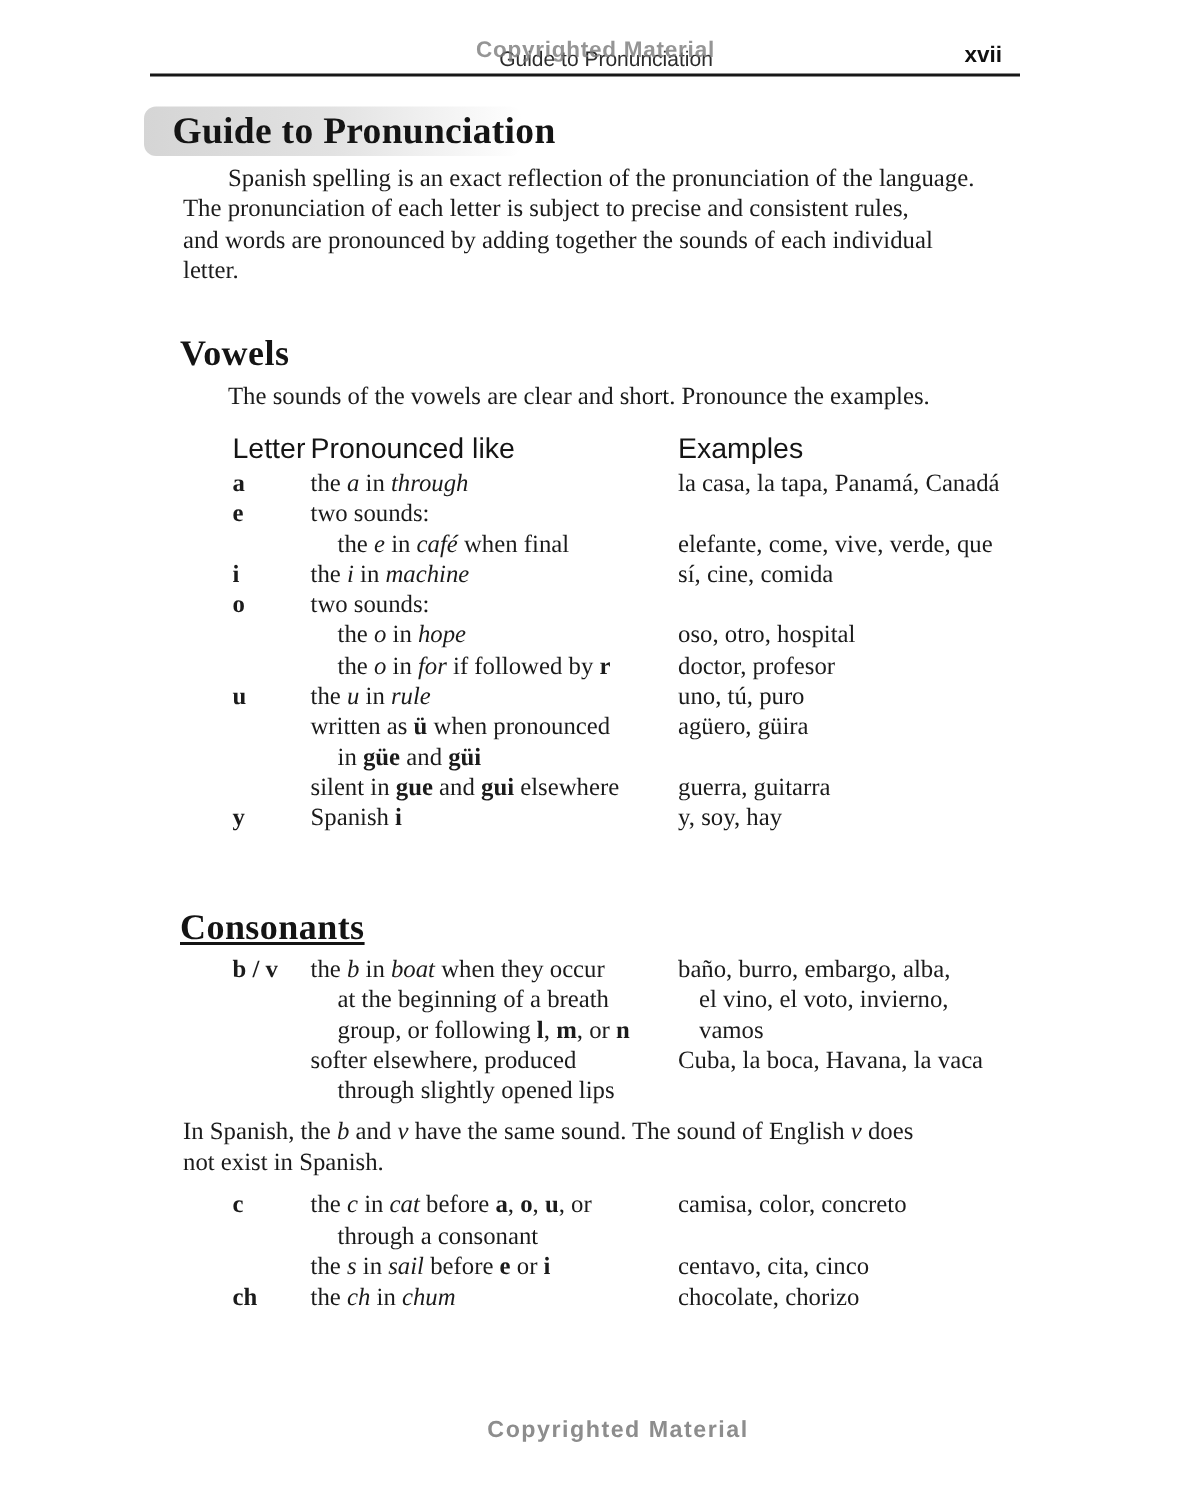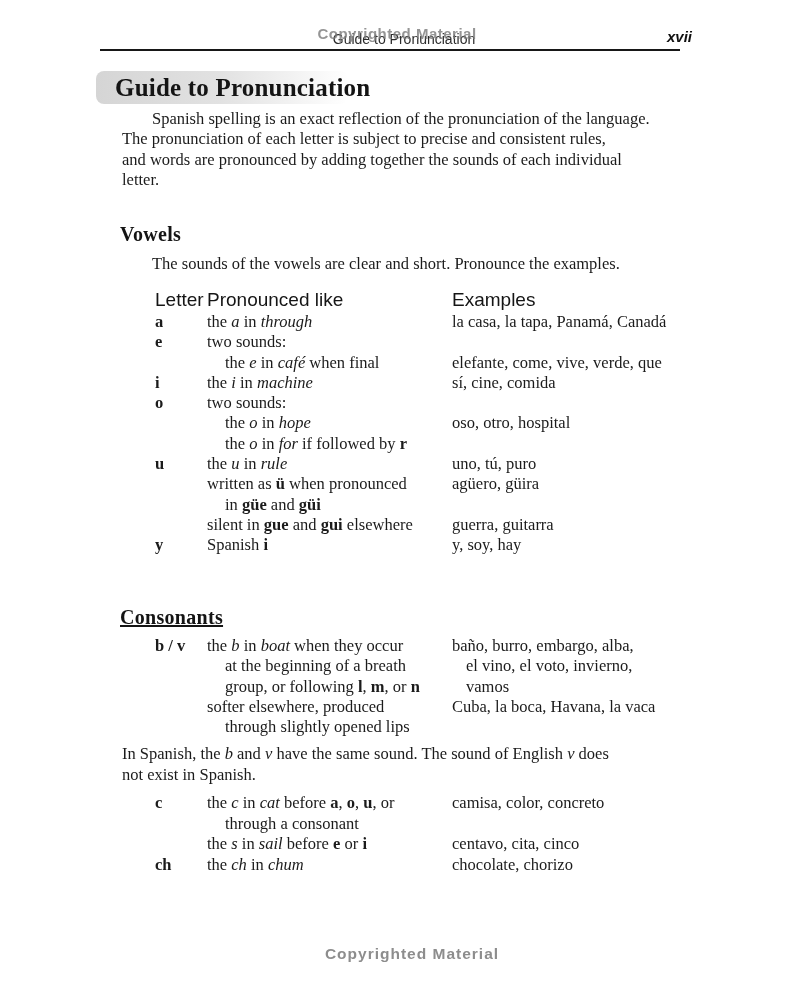--- a/index.html
+++ b/index.html
@@ -11,39 +11,39 @@
   .running-head{
     position:absolute;top:31px;left:0;right:16px;text-align:center;
     font-family:"Liberation Sans",sans-serif;font-size:14px;color:#2b2b2b;
   }
   .wm-top{
     position:absolute;top:25px;left:0;right:30px;text-align:center;
     font-family:"Liberation Sans",sans-serif;font-weight:bold;font-size:15px;
     letter-spacing:.5px;color:rgba(122,122,122,.8);
   }
   .page-num{
-    position:absolute;top:28px;right:120px;
-    font-family:"Liberation Sans",sans-serif;font-weight:bold;font-size:15px;color:#101010;font-style:italic;
+    position:absolute;top:28px;right:144px;
+    font-family:"Liberation Sans",sans-serif;font-weight:bold;font-size:15px;color:#101010;
   }
   .head-rule{position:absolute;top:49px;left:88px;width:580px;height:2px;background:#171717;}
   
   .title-box{
     position:absolute;top:71px;left:84px;width:252px;height:33px;border-radius:8px;
     background:linear-gradient(90deg,#d5d5d5 0%,#e2e2e2 50%,rgba(245,245,245,0) 100%);
   }
   .page-title{
     position:absolute;top:71px;left:103px;height:33px;line-height:33px;
     font-size:25px;font-weight:bold;letter-spacing:.2px;color:#141414;
   }
   
   .intro{
     position:absolute;top:109px;left:110px;max-width:620px;
     font-size:16.5px;line-height:20.3px;white-space:pre-line;text-indent:30px;
   }
-  .section-head{position:absolute;left:108px;font-size:20px;font-weight:bold;letter-spacing:.3px;color:#141414;}
+  .section-head{position:absolute;left:108px;font-size:24px;font-weight:bold;letter-spacing:.3px;color:#141414;}
   #vowels-head{top:223px;}
   #consonants-head{top:606px;text-decoration:underline;}
   .lead{
     position:absolute;top:254px;left:110px;max-width:620px;
     font-size:16.5px;line-height:20.3px;text-indent:30px;
   }
   .note{
     position:absolute;top:744px;left:110px;max-width:620px;
     font-size:16.5px;line-height:20.5px;white-space:pre-line;
   }
@@ -127,20 +127,21 @@
         <span class="tex"></span>
       </div>
       <div class="trow">
         <span class="tletter"></span>
         <span class="tpron ind"><span>the </span><span class="it">o</span><span> in </span><span class="it">hope</span></span>
         <span class="tex"><span>oso, otro, hospital</span></span>
       </div>
       <div class="trow">
         <span class="tletter"></span>
         <span class="tpron ind"><span>the </span><span class="it">o</span><span> in </span><span class="it">for</span><span> if followed by </span><span class="bd">r</span></span>
+        <span class="tex"><span>doctor, profesor</span></span>
       </div>
       <div class="trow">
         <span class="tletter">u</span>
         <span class="tpron"><span>the </span><span class="it">u</span><span> in </span><span class="it">rule</span></span>
         <span class="tex"><span>uno, tú, puro</span></span>
       </div>
       <div class="trow">
         <span class="tletter"></span>
         <span class="tpron"><span>written as </span><span class="bd">ü</span><span> when pronounced</span></span>
         <span class="tex"><span>agüero, güira</span></span>

